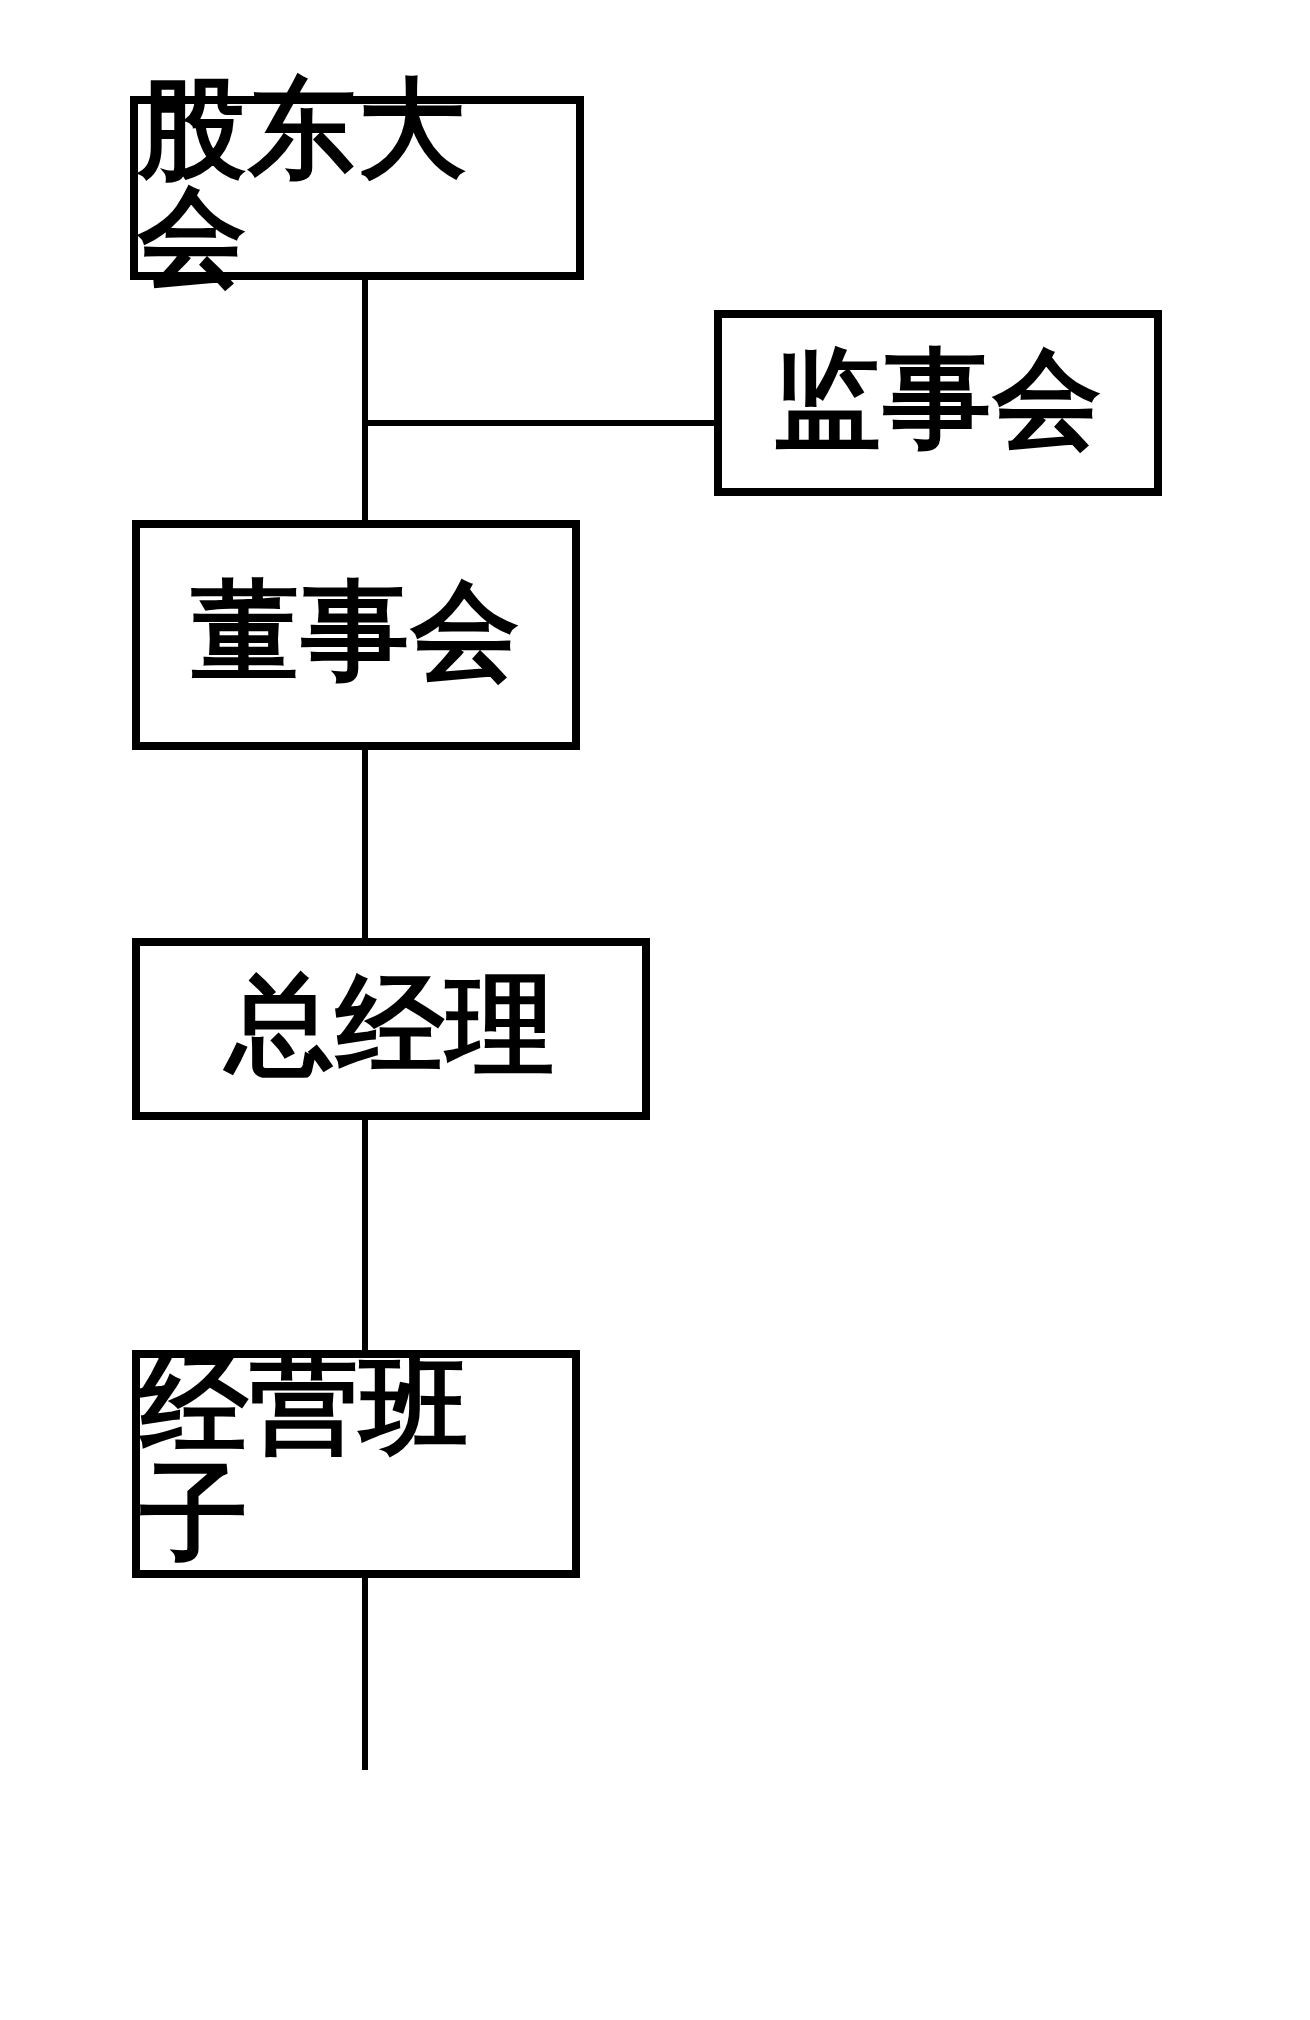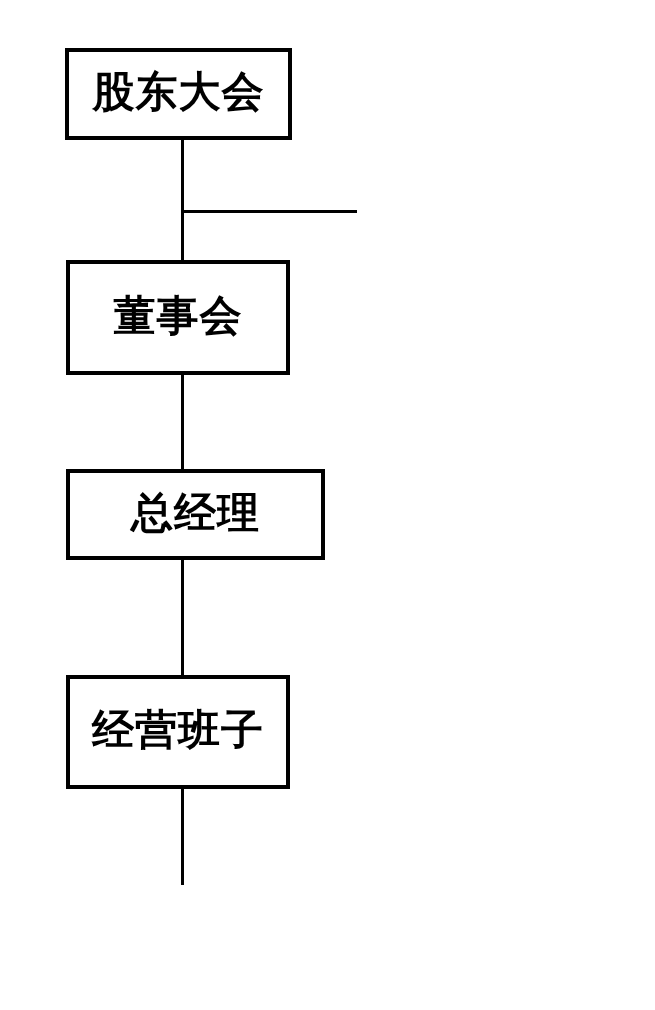--- a/index.html
+++ b/index.html
@@ -16,21 +16,21 @@
     overflow: hidden;
   }
   .node {
     position: absolute;
     box-sizing: border-box;
     background: #ffffff;
     border: 4px solid #000000;
     display: flex;
     align-items: center;
     justify-content: center;
-    font-size: 42px;
+    font-size: 54px;
     font-weight: bold;
     color: #000000;
     letter-spacing: 1px;
     line-height: 1;
     padding-bottom: 4px;
     z-index: 2;
   }
   .edge {
     position: absolute;
     background: #000000;
@@ -56,20 +56,21 @@
 <div class="canvas">
 
   <div class="edge" id="e-v1"></div>
   <div class="edge" id="e-h1"></div>
   <div class="edge" id="e-v2"></div>
   <div class="edge" id="e-v3"></div>
   <div class="edge" id="e-v4"></div>
 
   <div class="node" id="n-shareholders">股东大会</div>
 
+  <div class="node" id="n-supervisory">监事会</div>
 
   <div class="node" id="n-board">董事会</div>
 
   <div class="node" id="n-gm">总经理</div>
 
   <div class="node" id="n-mgmt">经营班子</div>
 
 
 </div>
 

